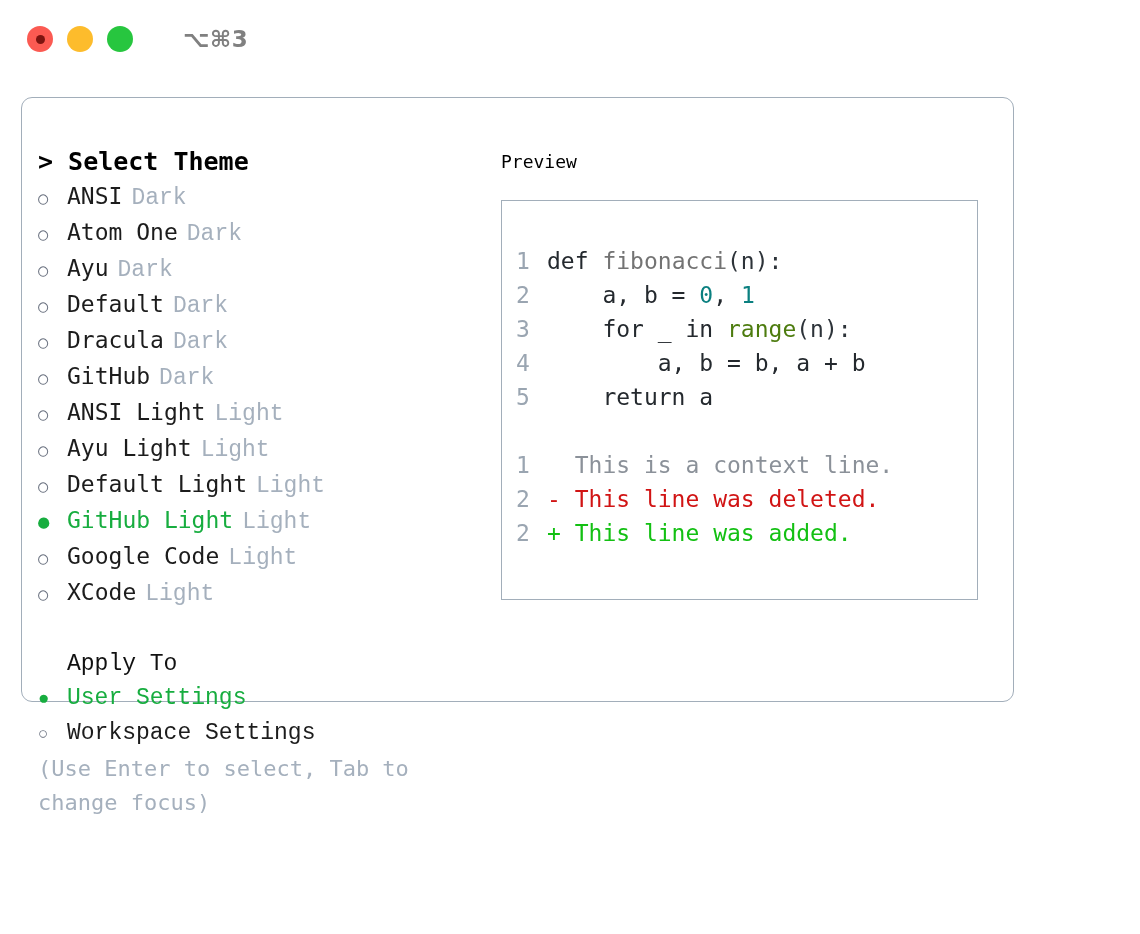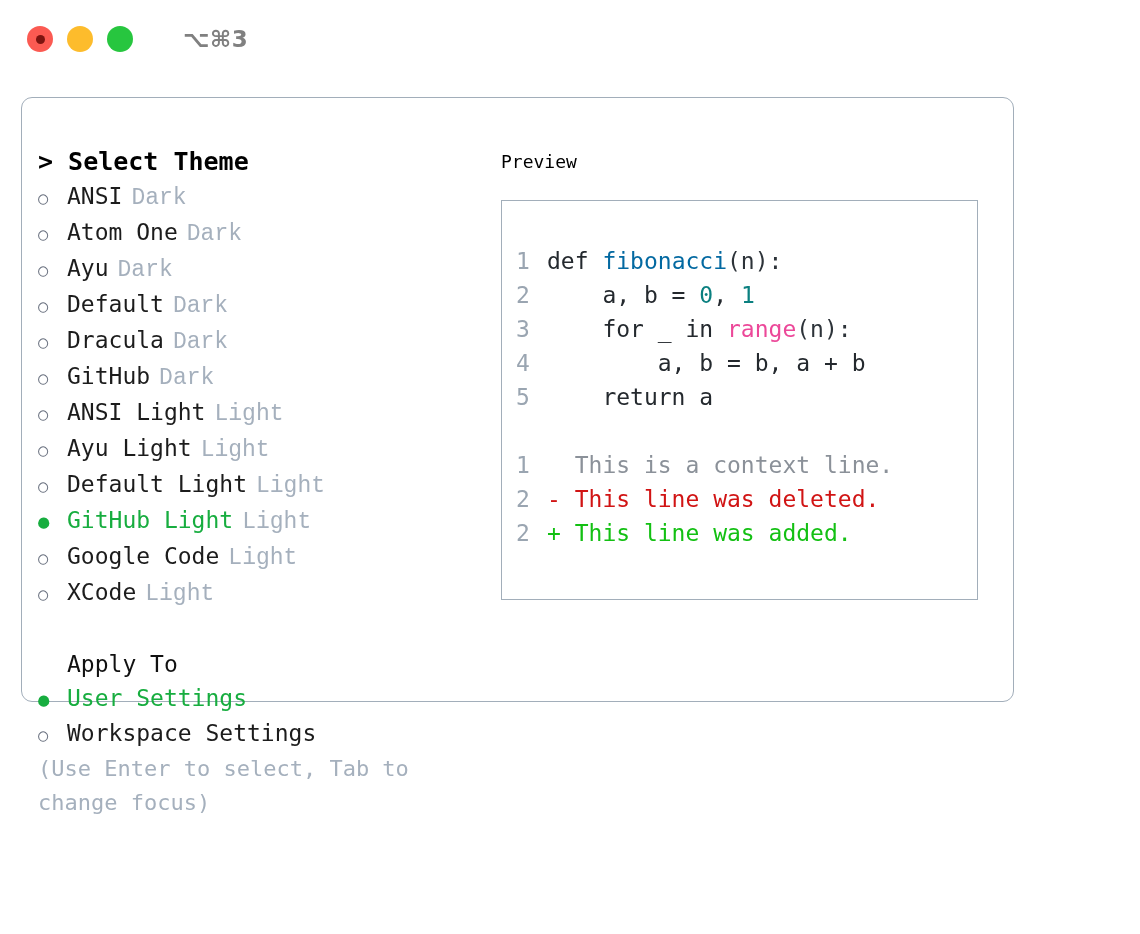--- a/index.html
+++ b/index.html
@@ -125,21 +125,21 @@
     line-height: 34px;
   }
   .marker.on {
     color: #17ad3f;
     font-size: 19px;
   }
   .opt-name { color: #1c1c1c; }
   .opt-row.selected .opt-name { color: #17ad3f; }
   .opt-cat  { color: #a5b0bd; padding-left: 9px; font-family: Liberation Mono, monospace; }
 
-  .apply-block { margin-top: 36px; }
+  .apply-block { margin-top: 36px; font-family: Liberation Mono, monospace; }
 
   .hint {
     font-size: 22px;
     line-height: 34px;
     color: #a5b0bd;
     width: 400px;
   }
 
   
   .right-col {
@@ -171,23 +171,23 @@
   }
   .ln {
     width: 31px;
     flex: 0 0 31px;
     color: #9aa5b1;
     text-align: left;
   }
   .code-body { color: #24292e; white-space: pre; }
 
   .tok-def   { color: #24292e; text-align: center; }
-  .tok-fn    { color: #0369a1; }
+  .tok-fn    { color: #737373; }
   .tok-num   { color: #0b8080; }
-  .tok-call  { color: #ec4899; }
+  .tok-call  { color: #4d7c0f; }
   .tok-punct { color: #2d3339; }
 
   .diff-gap { height: 34px; }
   .diff-ctx { color: #8b9199; }
   .diff-del { color: #d11414; }
   .diff-add { color: #13c013; }
 </style>
 </head>
 <body>
 

